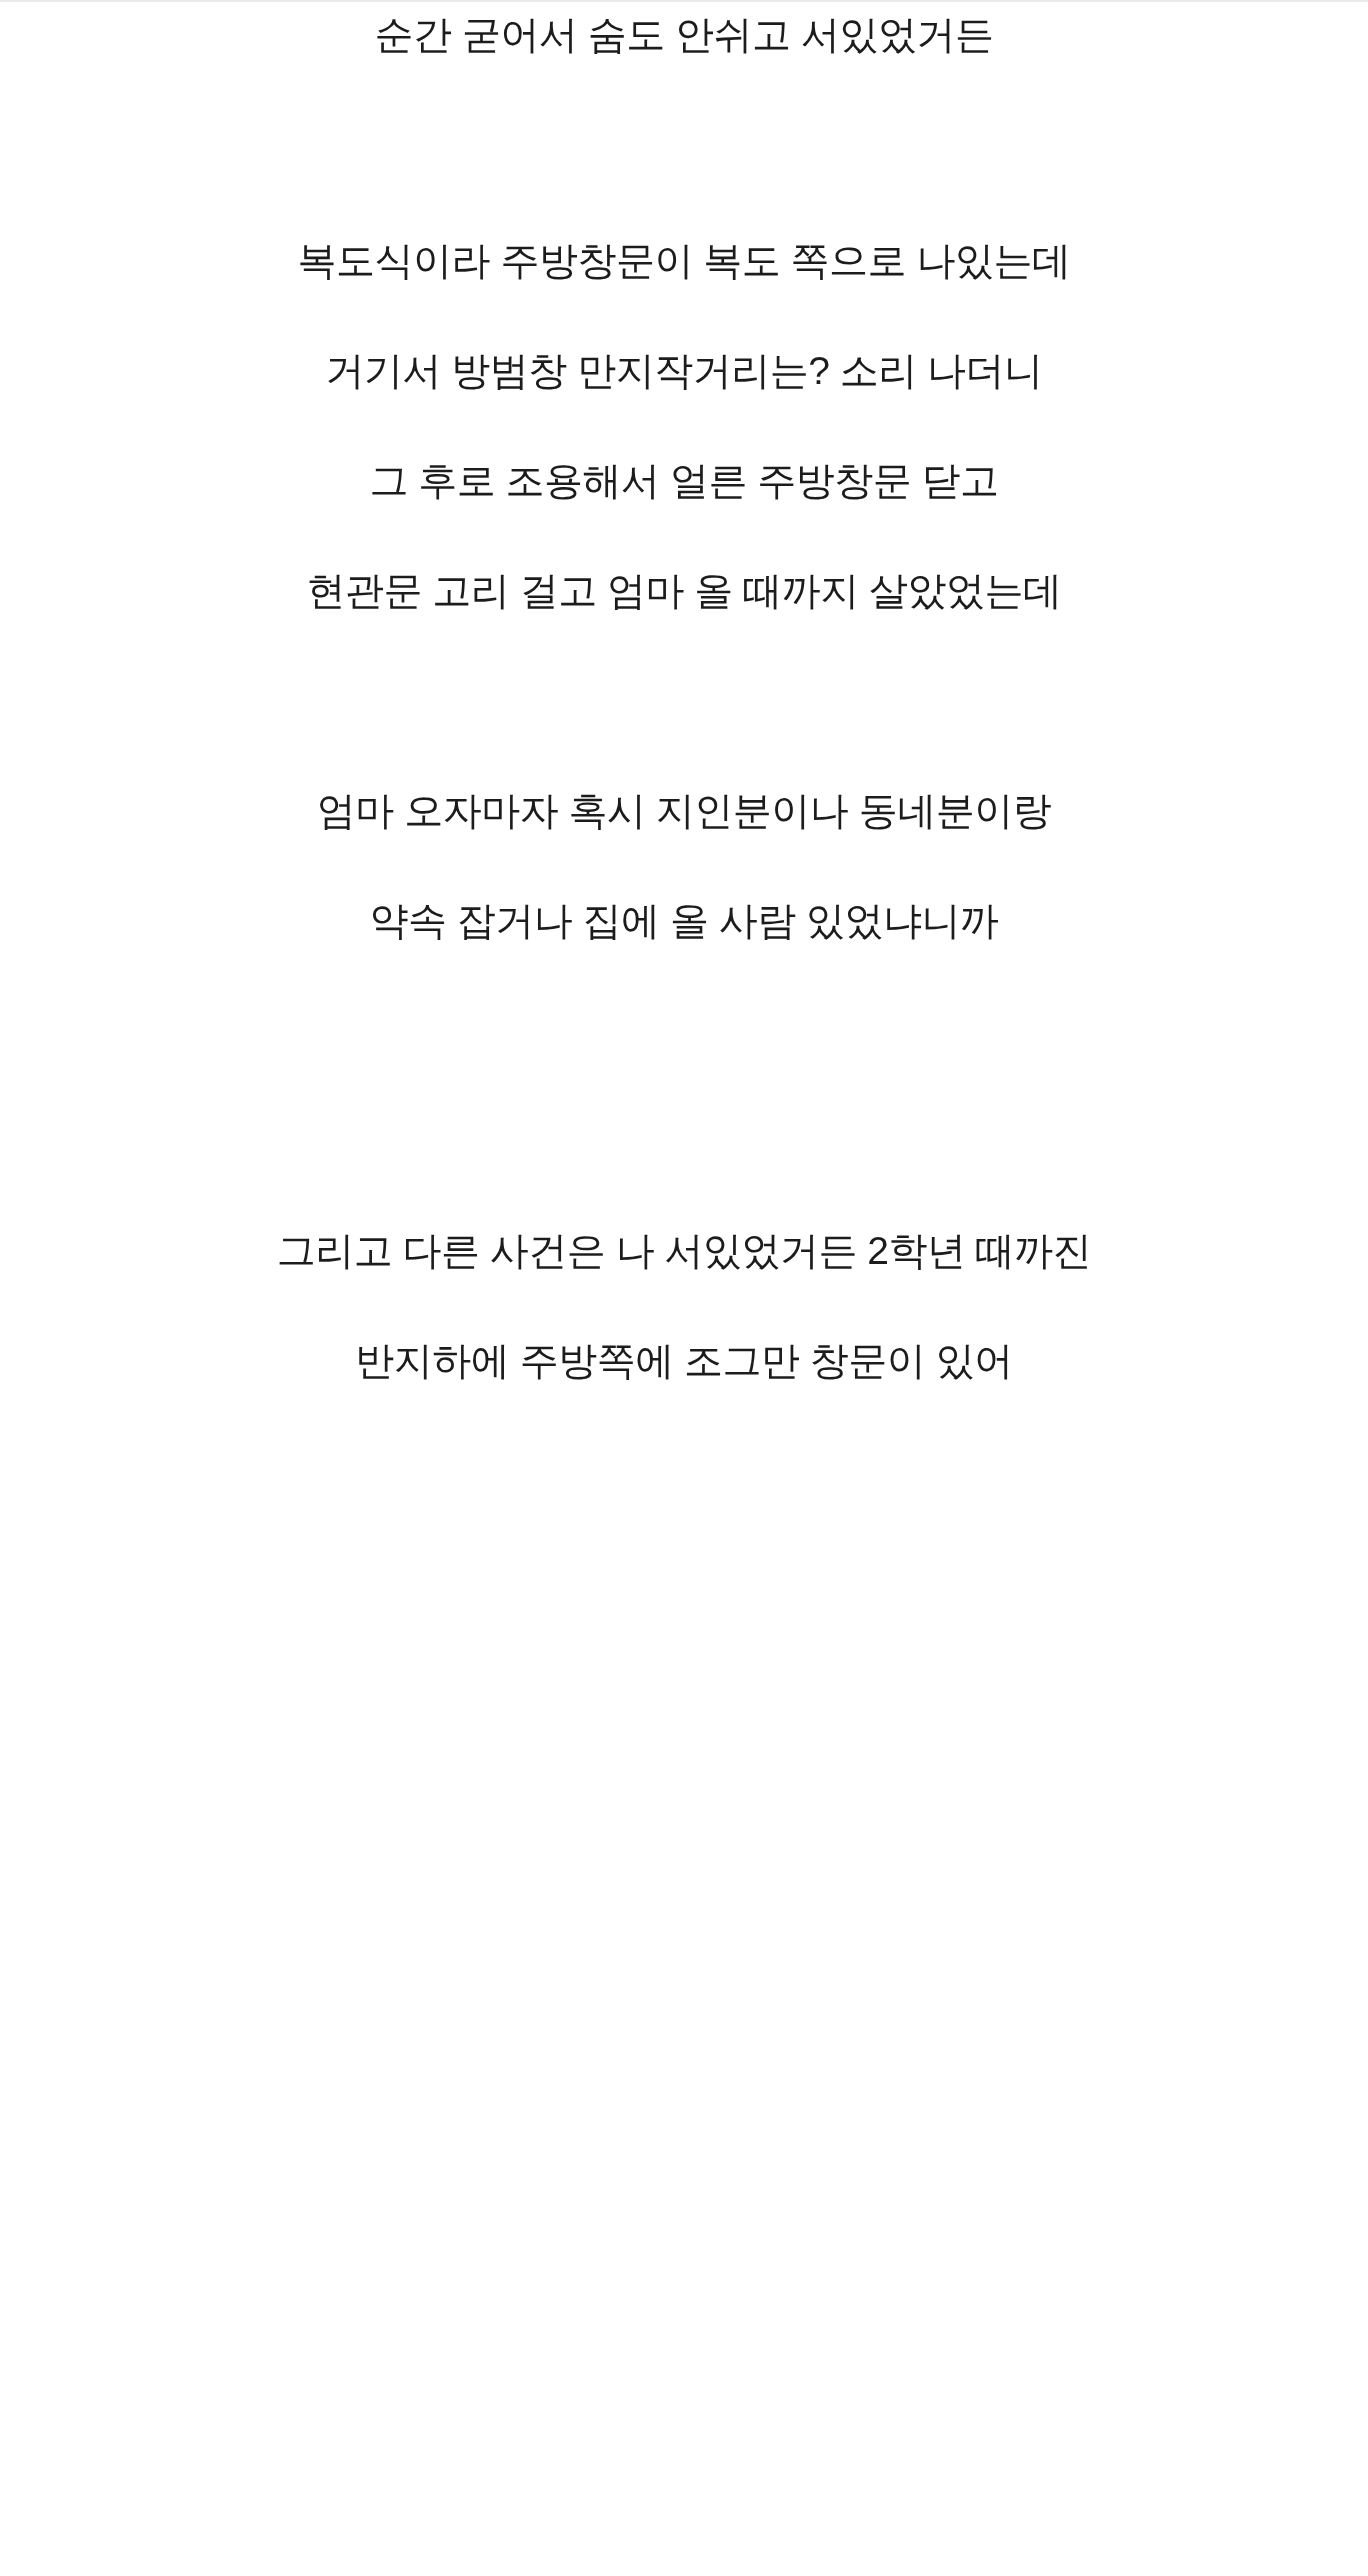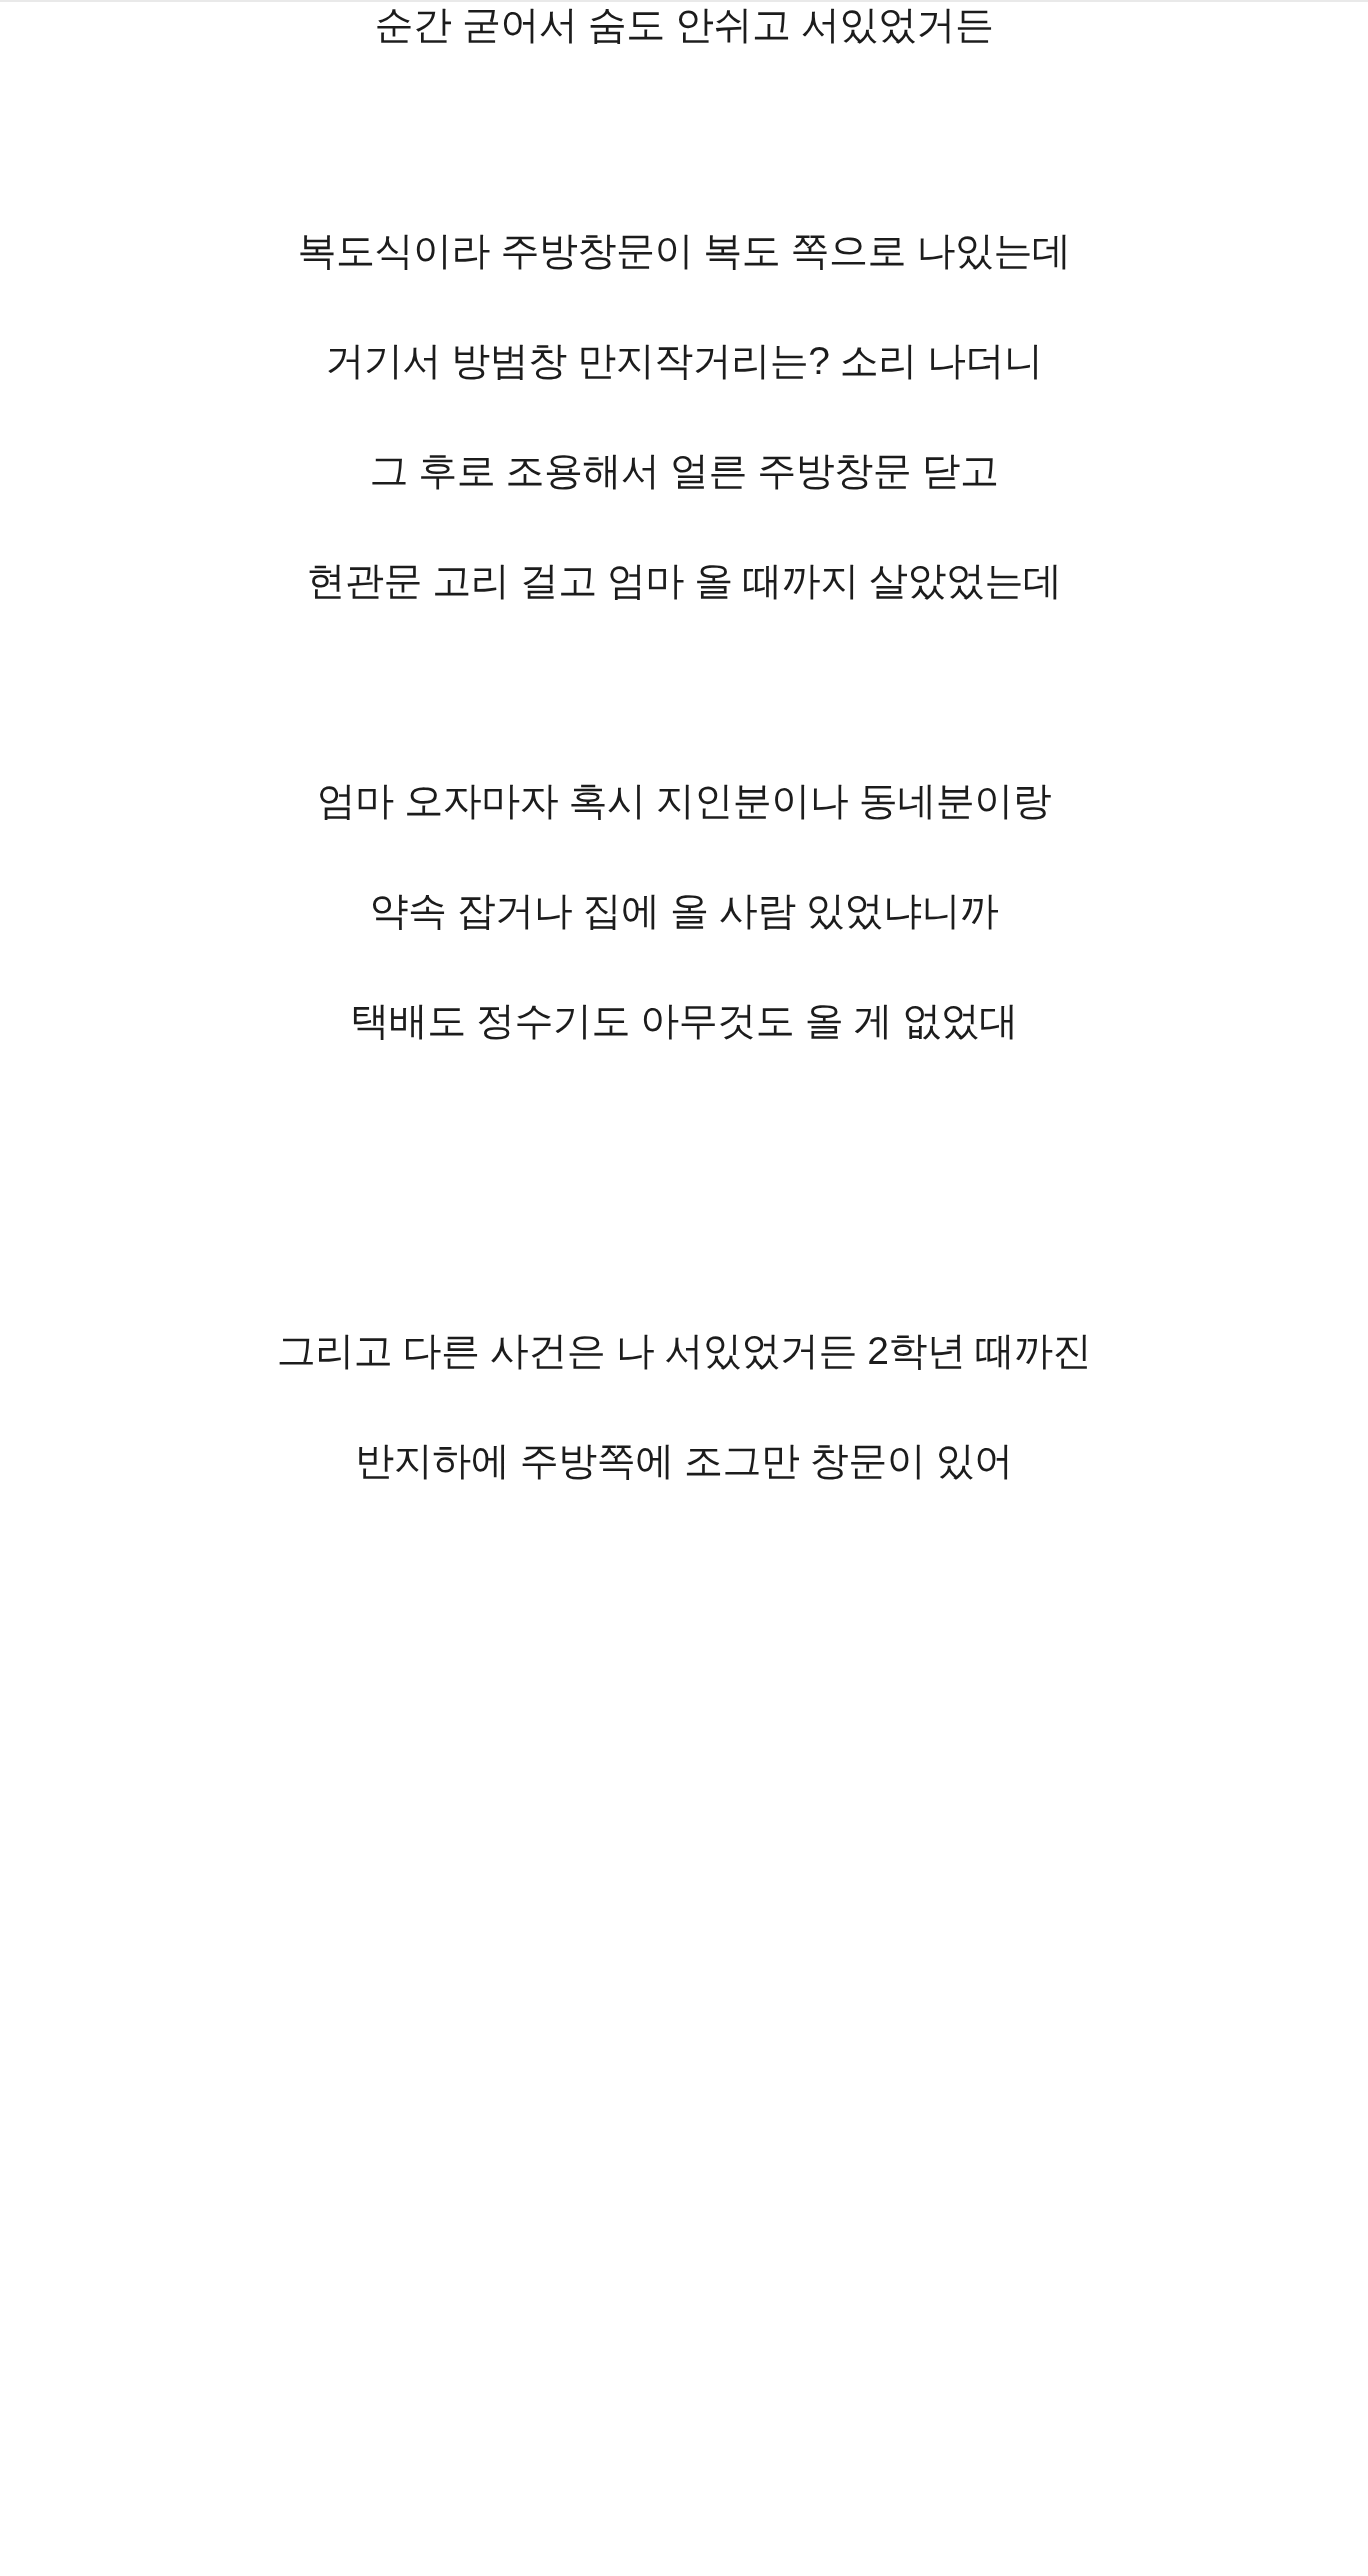--- a/index.html
+++ b/index.html
@@ -25,21 +25,21 @@
 
   .top-rule {
     width: 100%;
     height: 1.9px;
     background: #e9e9e9;
   }
 
   .post-body {
     width: 100%;
     box-sizing: border-box;
-    padding: 0 38px;
+    padding: 10px 38px;
   }
 
   .para {
     text-align: center;
     font-size: 39px;
     line-height: 1.18;
     letter-spacing: -0.5px;
     color: #1c1c1c;
     margin: 0;
     padding: 0;
@@ -100,23 +100,20 @@
     </div>
 
     <div class="line">
       <p class="para">엄마 오자마자 혹시 지인분이나 동네분이랑</p>
     </div>
 
     <div class="line">
       <p class="para">약속 잡거나 집에 올 사람 있었냐니까</p>
     </div>
 
-    <div class="line">
-      <p class="para">택배도 정수기도 아무것도 올 게 없었대</p>
-    </div>
 
     <div class="line blank">
       <p class="para"></p>
     </div>
 
 
     <div class="line blank">
       <p class="para"></p>
     </div>
 

